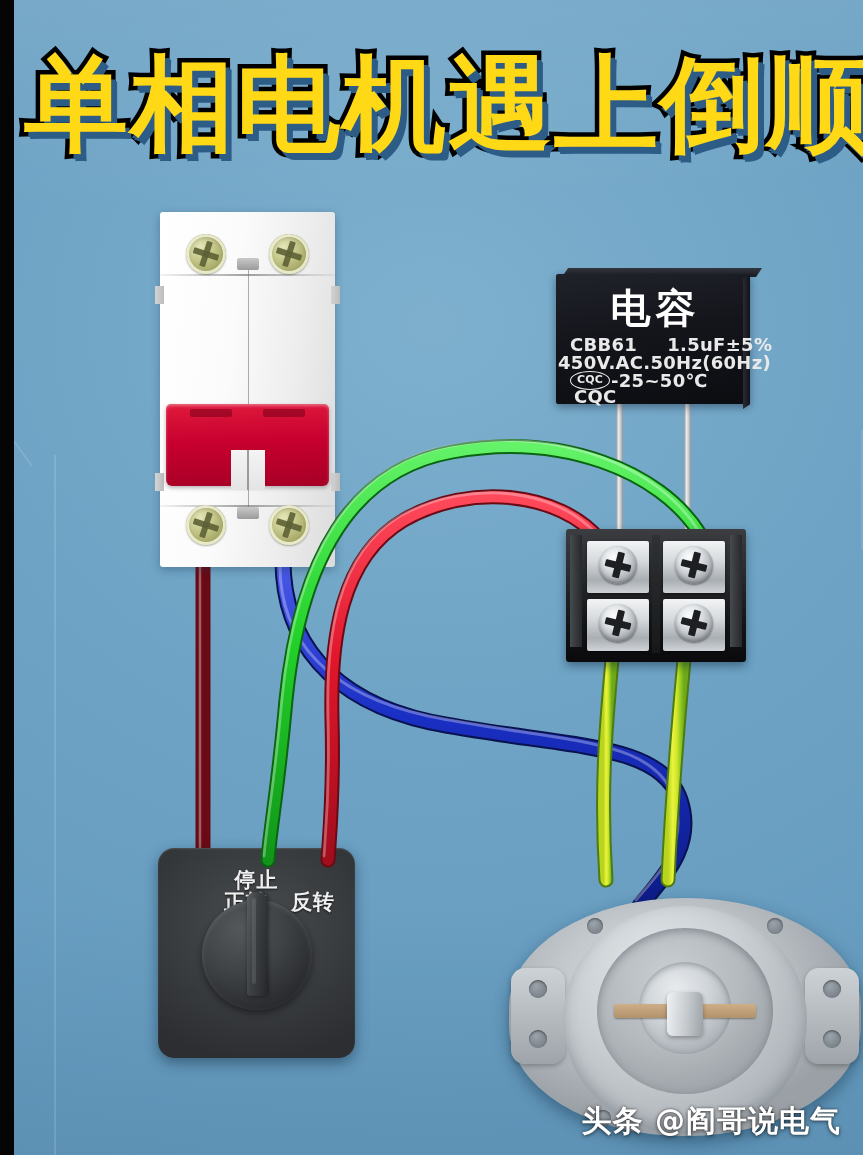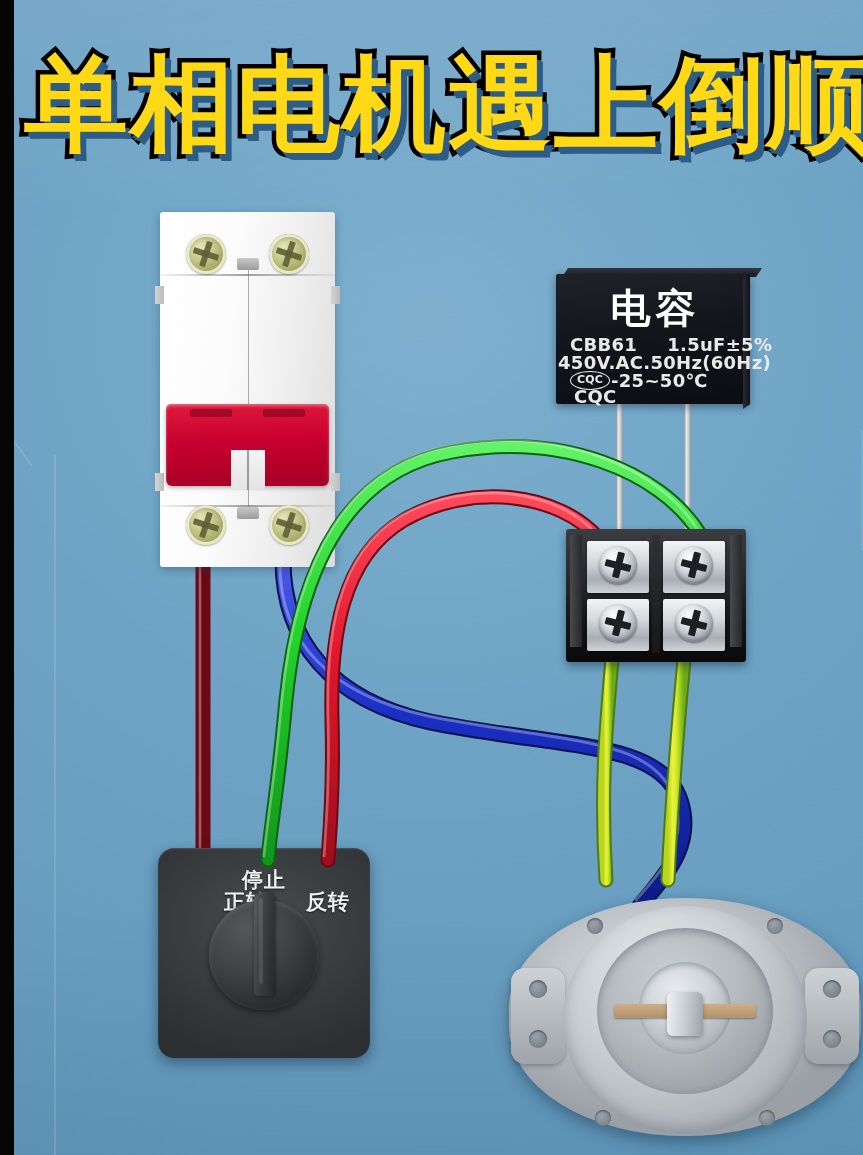--- a/index.html
+++ b/index.html
@@ -355,21 +355,21 @@
     margin-top: -3.5px;
     height: 7px; width: 26px;
     transform: rotate(14deg);
   }
 
   
   .revswitch {
     position: absolute;
     left: 158px;
     top: 848px;
-    width: 212px;
+    width: 197px;
     height: 210px;
     z-index: 24;
   }
   .rs-body {
     position: absolute;
     inset: 0;
     background:
       radial-gradient(ellipse 80% 65% at 50% 36%, #4a4d50 0%, #3c3f42 45%, #2c2e31 100%);
     border-radius: 16px;
     box-shadow: 0 5px 14px rgba(10,30,50,0.45),
@@ -745,15 +745,16 @@
     <div class="motor-bell"></div>
     <div class="motor-ring"></div>
     <div class="motor-hub"></div>
     <div class="shaft-key kl"></div>
     <div class="shaft-key kr"></div>
     <div class="motor-shaft"></div>
   </div>
 
   <div class="title">单相电机遇上倒顺开关</div>
 
+  <div class="watermark">头条 @阎哥说电气</div>
 
   <div class="left-bar"></div>
 </div>
 
 </body></html>

